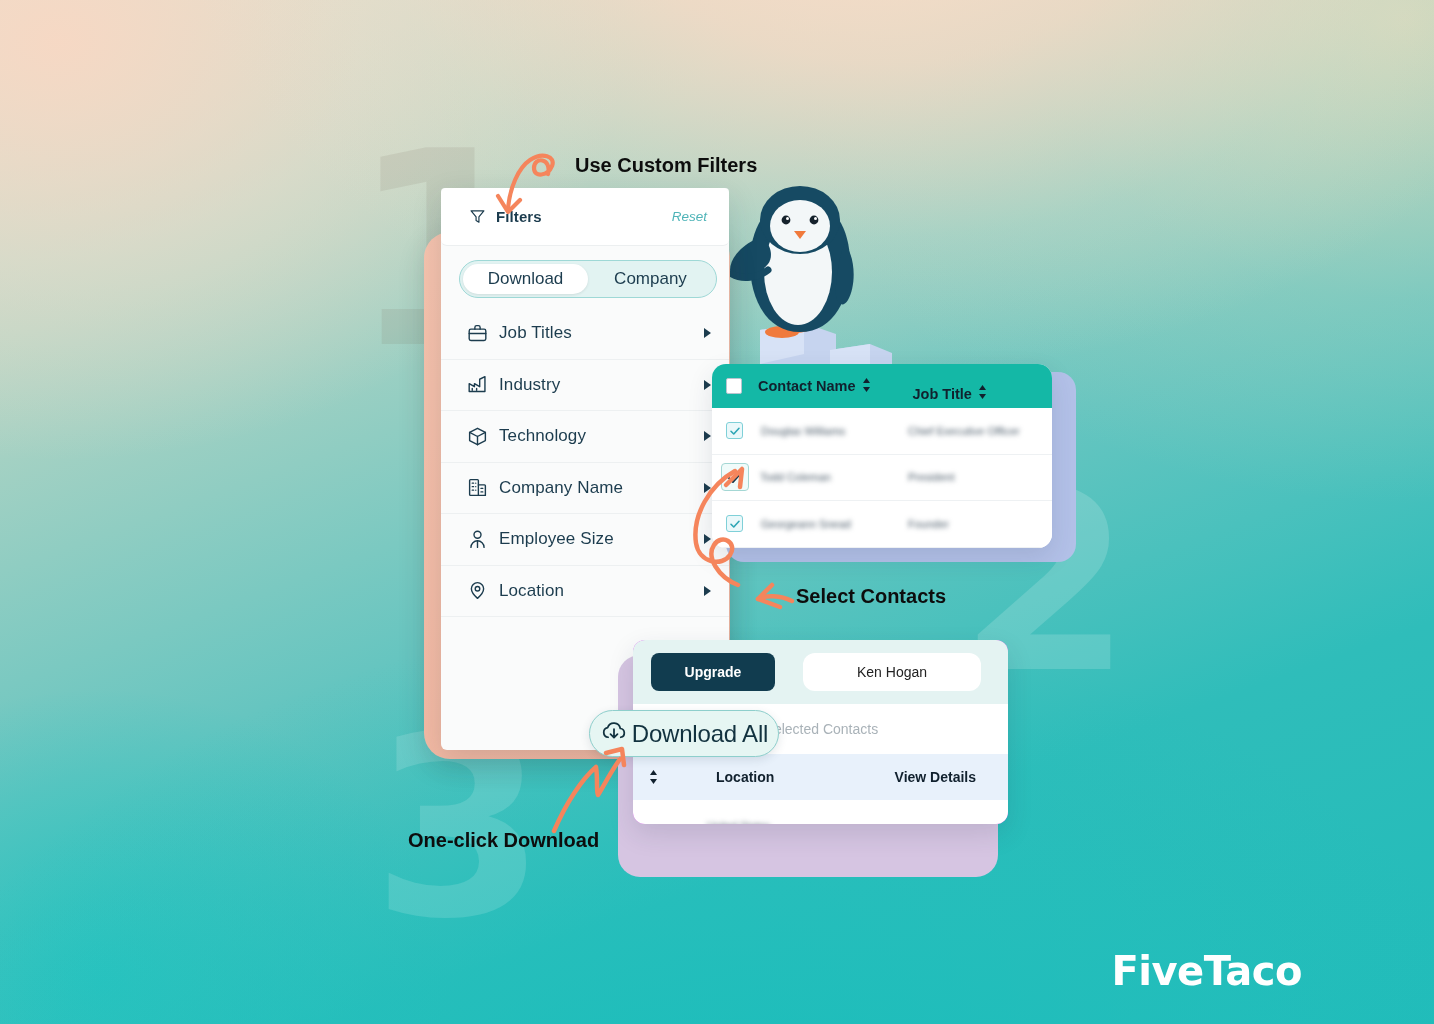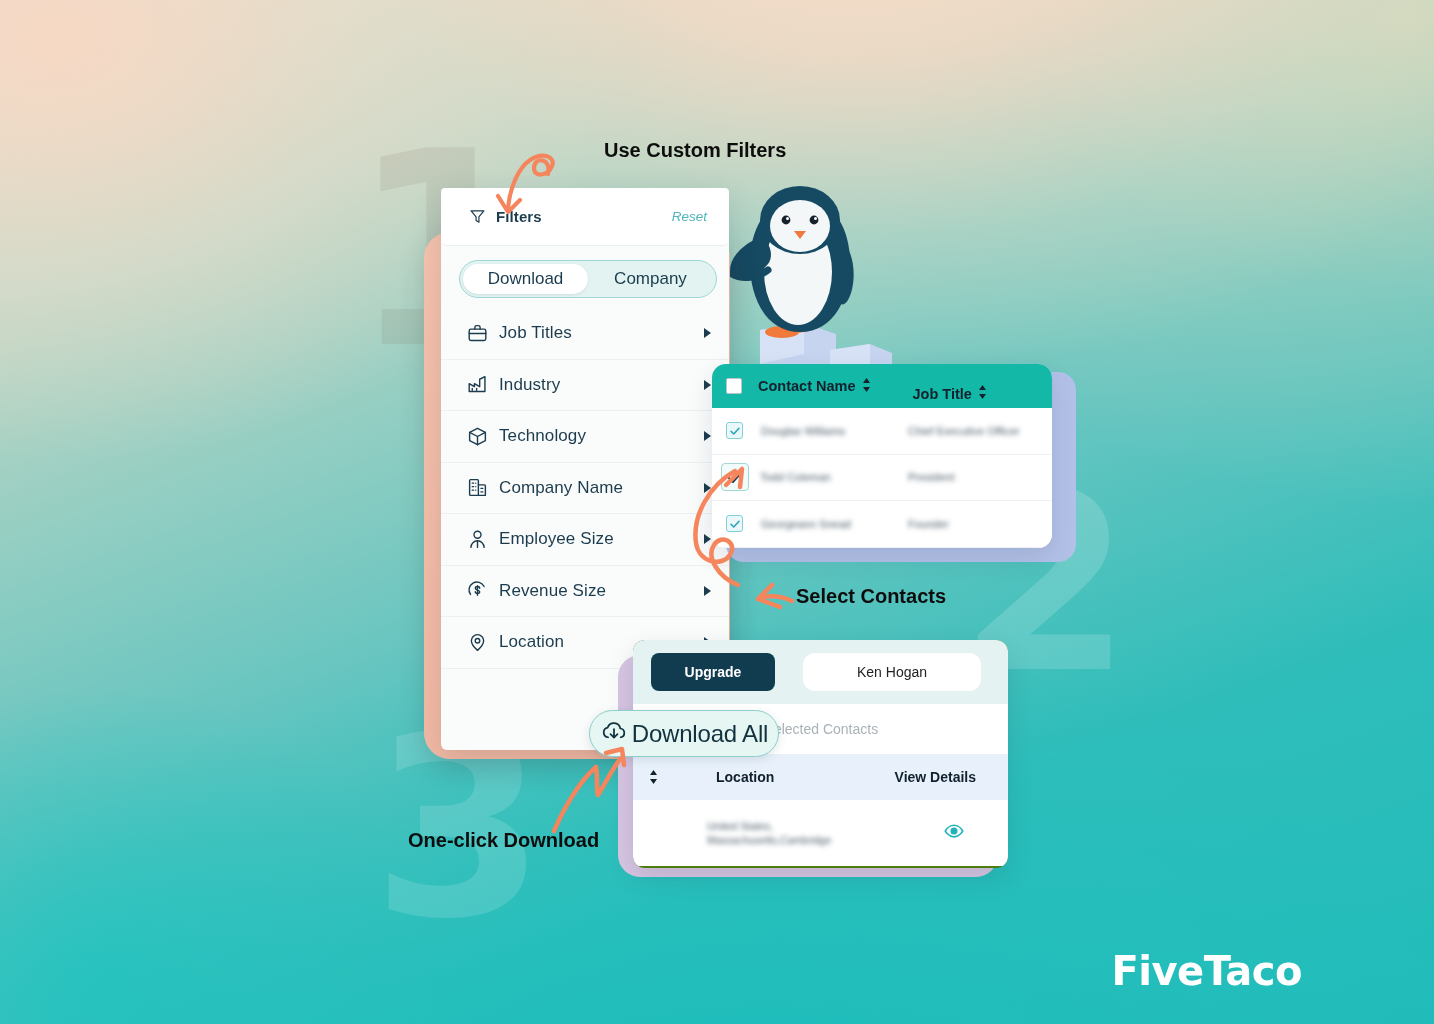--- a/index.html
+++ b/index.html
@@ -150,22 +150,22 @@
   #card-purple {
     position: absolute; left: 618px; top: 655px;
     width: 380px; height: 222px;
     background: #d6c5e2;
     border-radius: 22px;
   }
 
   
   #bottom-panel {
     position: absolute; left: 633px; top: 640px;
-    width: 375px; height: 228px;
-    background: #4d7c0f;
+    width: 375px; height: 184px;
+    background: #d946ef;
     border-radius: 12px;
     box-shadow: 0 10px 26px rgba(30,50,70,0.13);
     overflow: hidden;
   }
   .bp-top {
     height: 64px; background: #e4f3f2; display: flex; align-items: center;
     padding: 0 0 0 18px;
   }
   .upgrade-btn {
     width: 124px; height: 38px; background: #113c4f; color: #fff;
@@ -201,21 +201,21 @@
     background: #e6f6f3;
     border: 1.5px solid #8ecfcc;
     border-radius: 24px;
     display: flex; align-items: center; justify-content: center; gap: 4px;
     box-shadow: 0 3px 10px rgba(30,60,70,0.12);
   }
   #download-all .txt { font-size: 24px; color: #12323f; letter-spacing: -.2px; }
 
   
   .anno { position: absolute; font-size: 20px; font-weight: 700; color: #0d0d0d; white-space: nowrap; }
-  #anno1 { left: 575px; top: 139px; margin-left: 29px; }
+  #anno1 { left: 575px; top: 154px; }
   #anno2 { left: 796px; top: 585px; }
   #anno3 { left: 408px; top: 829px; }
   .arrow { position: absolute; pointer-events: none; }
 
   
   #logo {
     position: absolute; right: 132px; bottom: 30px;
     font-family: "DejaVu Sans", sans-serif;
     font-size: 40px; font-weight: 700; color: #ffffff; letter-spacing: -.5px;
   }
@@ -331,30 +331,20 @@
       <svg width="21" height="21" viewBox="0 0 24 24" fill="none" stroke="#1c3c4e" stroke-width="1.6" stroke-linecap="round" stroke-linejoin="round">
         <circle cx="12" cy="6.5" r="4"></circle>
           <path d="M4.5 21c0-4.4 3.4-7.5 7.5-7.5s7.5 3.1 7.5 7.5"></path>
           <path d="M12 13.5V21"></path>
       </svg>
     </span>
     <span class="lbl">Employee Size</span>
     <span class="caret"></span>
   </div>
 
-  <div class="filter-row">
-    <span class="ic">
-      <svg width="21" height="21" viewBox="0 0 24 24" fill="none" stroke="#1c3c4e" stroke-width="1.6" stroke-linecap="round" stroke-linejoin="round">
-        <path d="M19.5 7.5A9 9 0 104 16.5"></path>
-          <path d="M12 6.5v11M14.5 9.5c0-1.1-1.1-2-2.5-2s-2.5.9-2.5 2 1.1 1.6 2.5 2 2.5.9 2.5 2-1.1 2-2.5 2-2.5-.9-2.5-2"></path>
-      </svg>
-    </span>
-    <span class="lbl">Revenue Size</span>
-    <span class="caret"></span>
-  </div>
 
   <div class="filter-row">
     <span class="ic">
       <svg width="21" height="21" viewBox="0 0 24 24" fill="none" stroke="#1c3c4e" stroke-width="1.6" stroke-linecap="round" stroke-linejoin="round">
         <path d="M12 21s7-6.2 7-11a7 7 0 10-14 0c0 4.8 7 11 7 11z"></path>
           <circle cx="12" cy="10" r="2.6"></circle>
       </svg>
     </span>
     <span class="lbl">Location</span>
     <span class="caret"></span>

